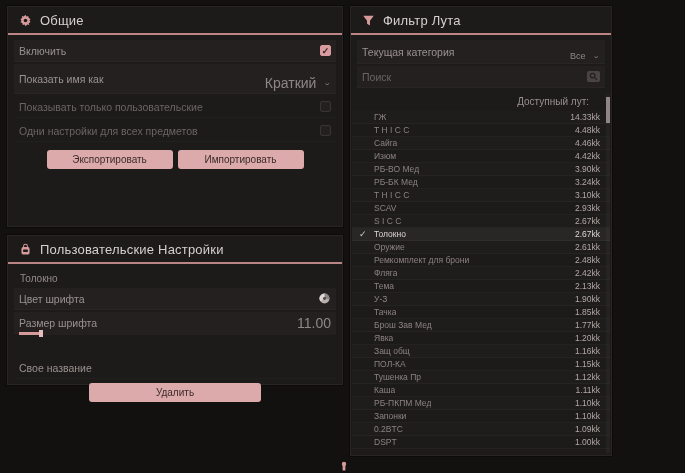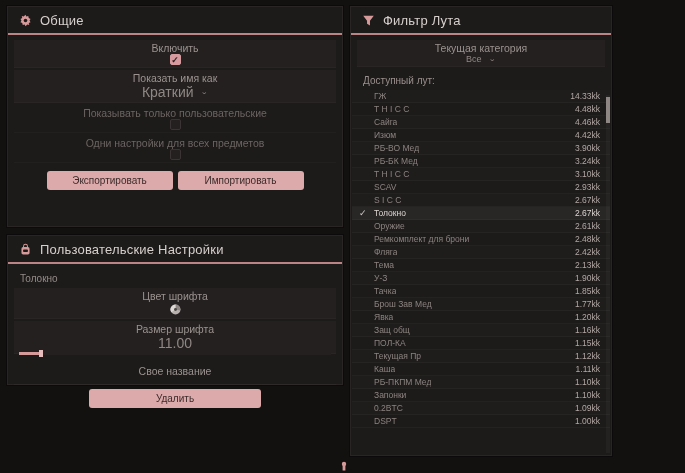--- a/index.html
+++ b/index.html
@@ -26,56 +26,55 @@
     border-bottom:2px solid #bc8585;
   }
   .panel-title{font-size:13px;color:#d6d0cd;letter-spacing:.2px;}
   .hicon{width:14px;height:14px;flex:0 0 auto;display:flex;align-items:center;justify-content:center;}
 
   .rows{padding:5px 6px 0 6px;}
   .row{
     display:flex;align-items:center;justify-content:space-between;
     min-height:17px;padding:2px 5px;margin-bottom:2px;
     border-bottom:1px solid rgba(255,255,255,0.025);
-    flex-direction:column;
   }
   .row.raised{background:#242020;}
   .label{font-size:10.5px;color:#9a928f;}
   .label.dim{color:#6b6462;}
   .value-muted{font-size:14px;color:#8f8784;}
 
   .checkbox{
     width:11px;height:11px;border-radius:2px;
     background:#242020;border:1px solid #3b3434;
     display:flex;align-items:center;justify-content:center;
     font-size:9px;color:transparent;box-sizing:border-box;
   }
   .checkbox.on{background:#d79a9e;border-color:#d79a9e;color:#2c1c1c;font-weight:bold;}
 
-  .dropdown{display:flex;align-items:center;gap:7px;cursor:default;}
+  .dropdown{display:flex;align-items:center;gap:7px;cursor:default;margin-top:9px;}
   .chev{font-size:9px;color:#8f8784;transform:scaleY(.8);}
 
   .btnrow{display:flex;justify-content:center;gap:5px;margin-top:8px;}
   .pinkbtn{
     background:#dcaaaa;color:#3c2a2a;border:none;border-radius:3px;
     font-size:10px;font-family:"Liberation Sans",sans-serif;
     padding:4px 0;width:126px;text-align:center;
   }
   .pinkbtn.small{width:172px;}
 
   
   #panel-user .rows{padding-top:6px;}
   .item-name-label{font-size:10px;color:#938b88;padding:3px 6px 4px;}
   .slider-wrap{padding:0 5px 2px;margin-top:-2px;}
   .slider-track{position:relative;height:3px;width:100%;background:#242020;}
   .slider-fill{position:absolute;left:0;top:0;height:3px;width:22px;background:#d79a9a;}
   .slider-handle{position:absolute;left:20px;top:-2px;width:4px;height:7px;background:#e7bcbc;}
 
   
-  .list-label{font-size:10px;color:#9a908d;padding:6px 12px 4px;}
+  .list-label{font-size:10px;color:#9a908d;padding:6px 22px 4px;text-align:right;}
   .loot-list{position:relative;margin:0 1px;}
   .loot-row{
     display:flex;align-items:center;justify-content:space-between;
     height:12px;padding:0 10px 0 22px;position:relative;
     border-bottom:1px solid rgba(255,255,255,0.03);
   }
   .loot-row:nth-child(odd){background:rgba(255,255,255,0.012);}
   .loot-row .lname{font-size:8.5px;color:#8b8380;white-space:nowrap;overflow:hidden;}
   .loot-row .lval{font-size:8.5px;color:#b2a8a4;white-space:nowrap;}
   .loot-row.selected{background:rgba(255,255,255,0.055);}
@@ -164,21 +163,21 @@
     <div class="row raised" style="margin-bottom:0;">
       <span class="label">Размер шрифта</span>
       <span class="value-muted">11.00</span>
     </div>
     <div class="slider-wrap">
       <div class="slider-track">
         <div class="slider-fill"></div>
         <div class="slider-handle"></div>
       </div>
     </div>
-    <div class="row" style="margin-top:6px;">
+    <div class="row" style="margin-top:20px;">
       <span class="label">Свое название</span>
     </div>
     <div class="btnrow" style="margin-top:4px;">
       <button class="pinkbtn small">Удалить</button>
     </div>
   </div>
 </div>
 
 <div class="panel" id="panel-filter">
   <div class="panel-header">
@@ -190,20 +189,29 @@
     <span class="panel-title">Фильтр Лута</span>
   </div>
   <div class="rows" style="padding-bottom:0;">
     <div class="row raised">
       <span class="label">Текущая категория</span>
       <span class="dropdown">
         <span class="value-muted" style="font-size:9px;">Все</span>
         <span class="chev">⌄</span>
       </span>
     </div>
+    <div class="row raised">
+      <span class="label dim">Поиск</span>
+      <span class="searchbox-icon">
+        <svg width="9" height="9" viewBox="0 0 10 10">
+          <circle cx="4" cy="4" r="2.6" fill="none" stroke="#241f1f" stroke-width="1.4"></circle>
+          <line x1="6" y1="6" x2="9" y2="9" stroke="#241f1f" stroke-width="1.4"></line>
+        </svg>
+      </span>
+    </div>
   </div>
   <div class="list-label">Доступный лут:</div>
   <div class="loot-list">
       <div class="loot-row">
 
     <span class="lname">ГЖ</span>
     <span class="lval">14.33kk</span>
   </div>
       <div class="loot-row">
 
@@ -295,21 +303,21 @@
     <span class="lname">Защ общ</span>
     <span class="lval">1.16kk</span>
   </div>
       <div class="loot-row">
 
     <span class="lname">ПОЛ-КА</span>
     <span class="lval">1.15kk</span>
   </div>
       <div class="loot-row">
 
-    <span class="lname">Текущая Пр</span>
+    <span class="lname">Тушенка Пр</span>
     <span class="lval">1.12kk</span>
   </div>
       <div class="loot-row">
 
     <span class="lname">Каша</span>
     <span class="lval">1.11kk</span>
   </div>
       <div class="loot-row">
 
     <span class="lname">РБ-ПКПМ Мед</span>

